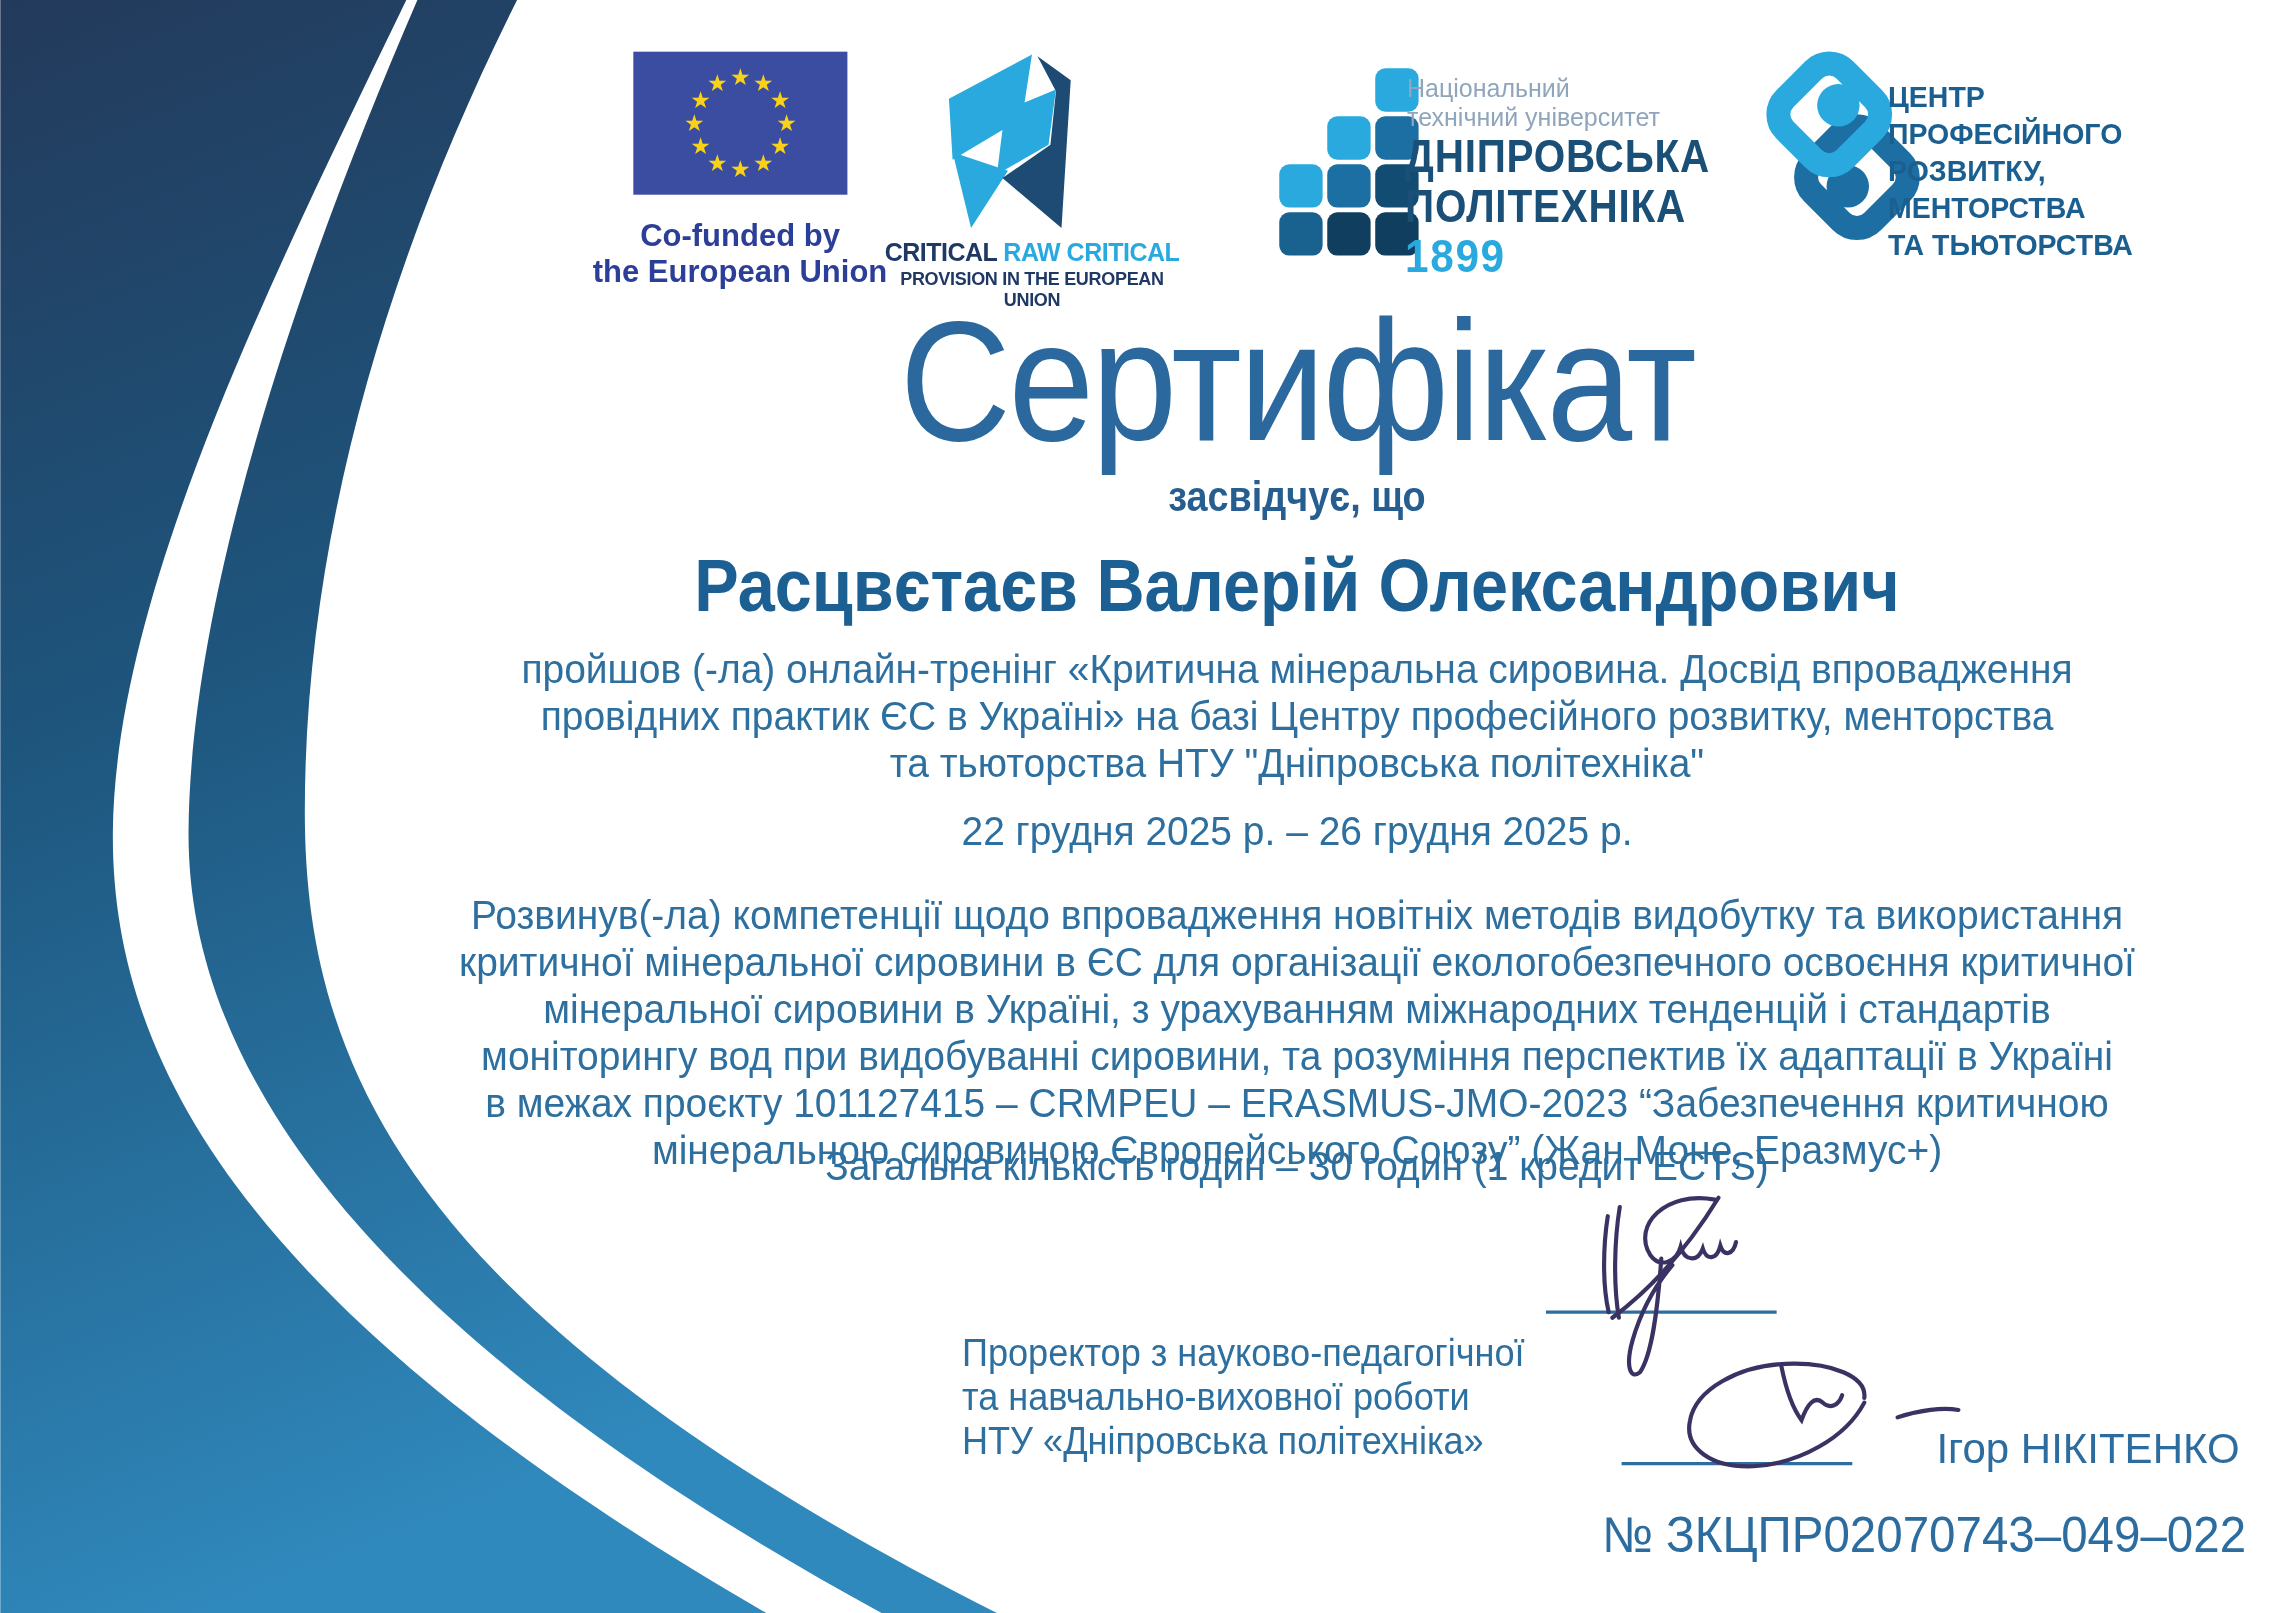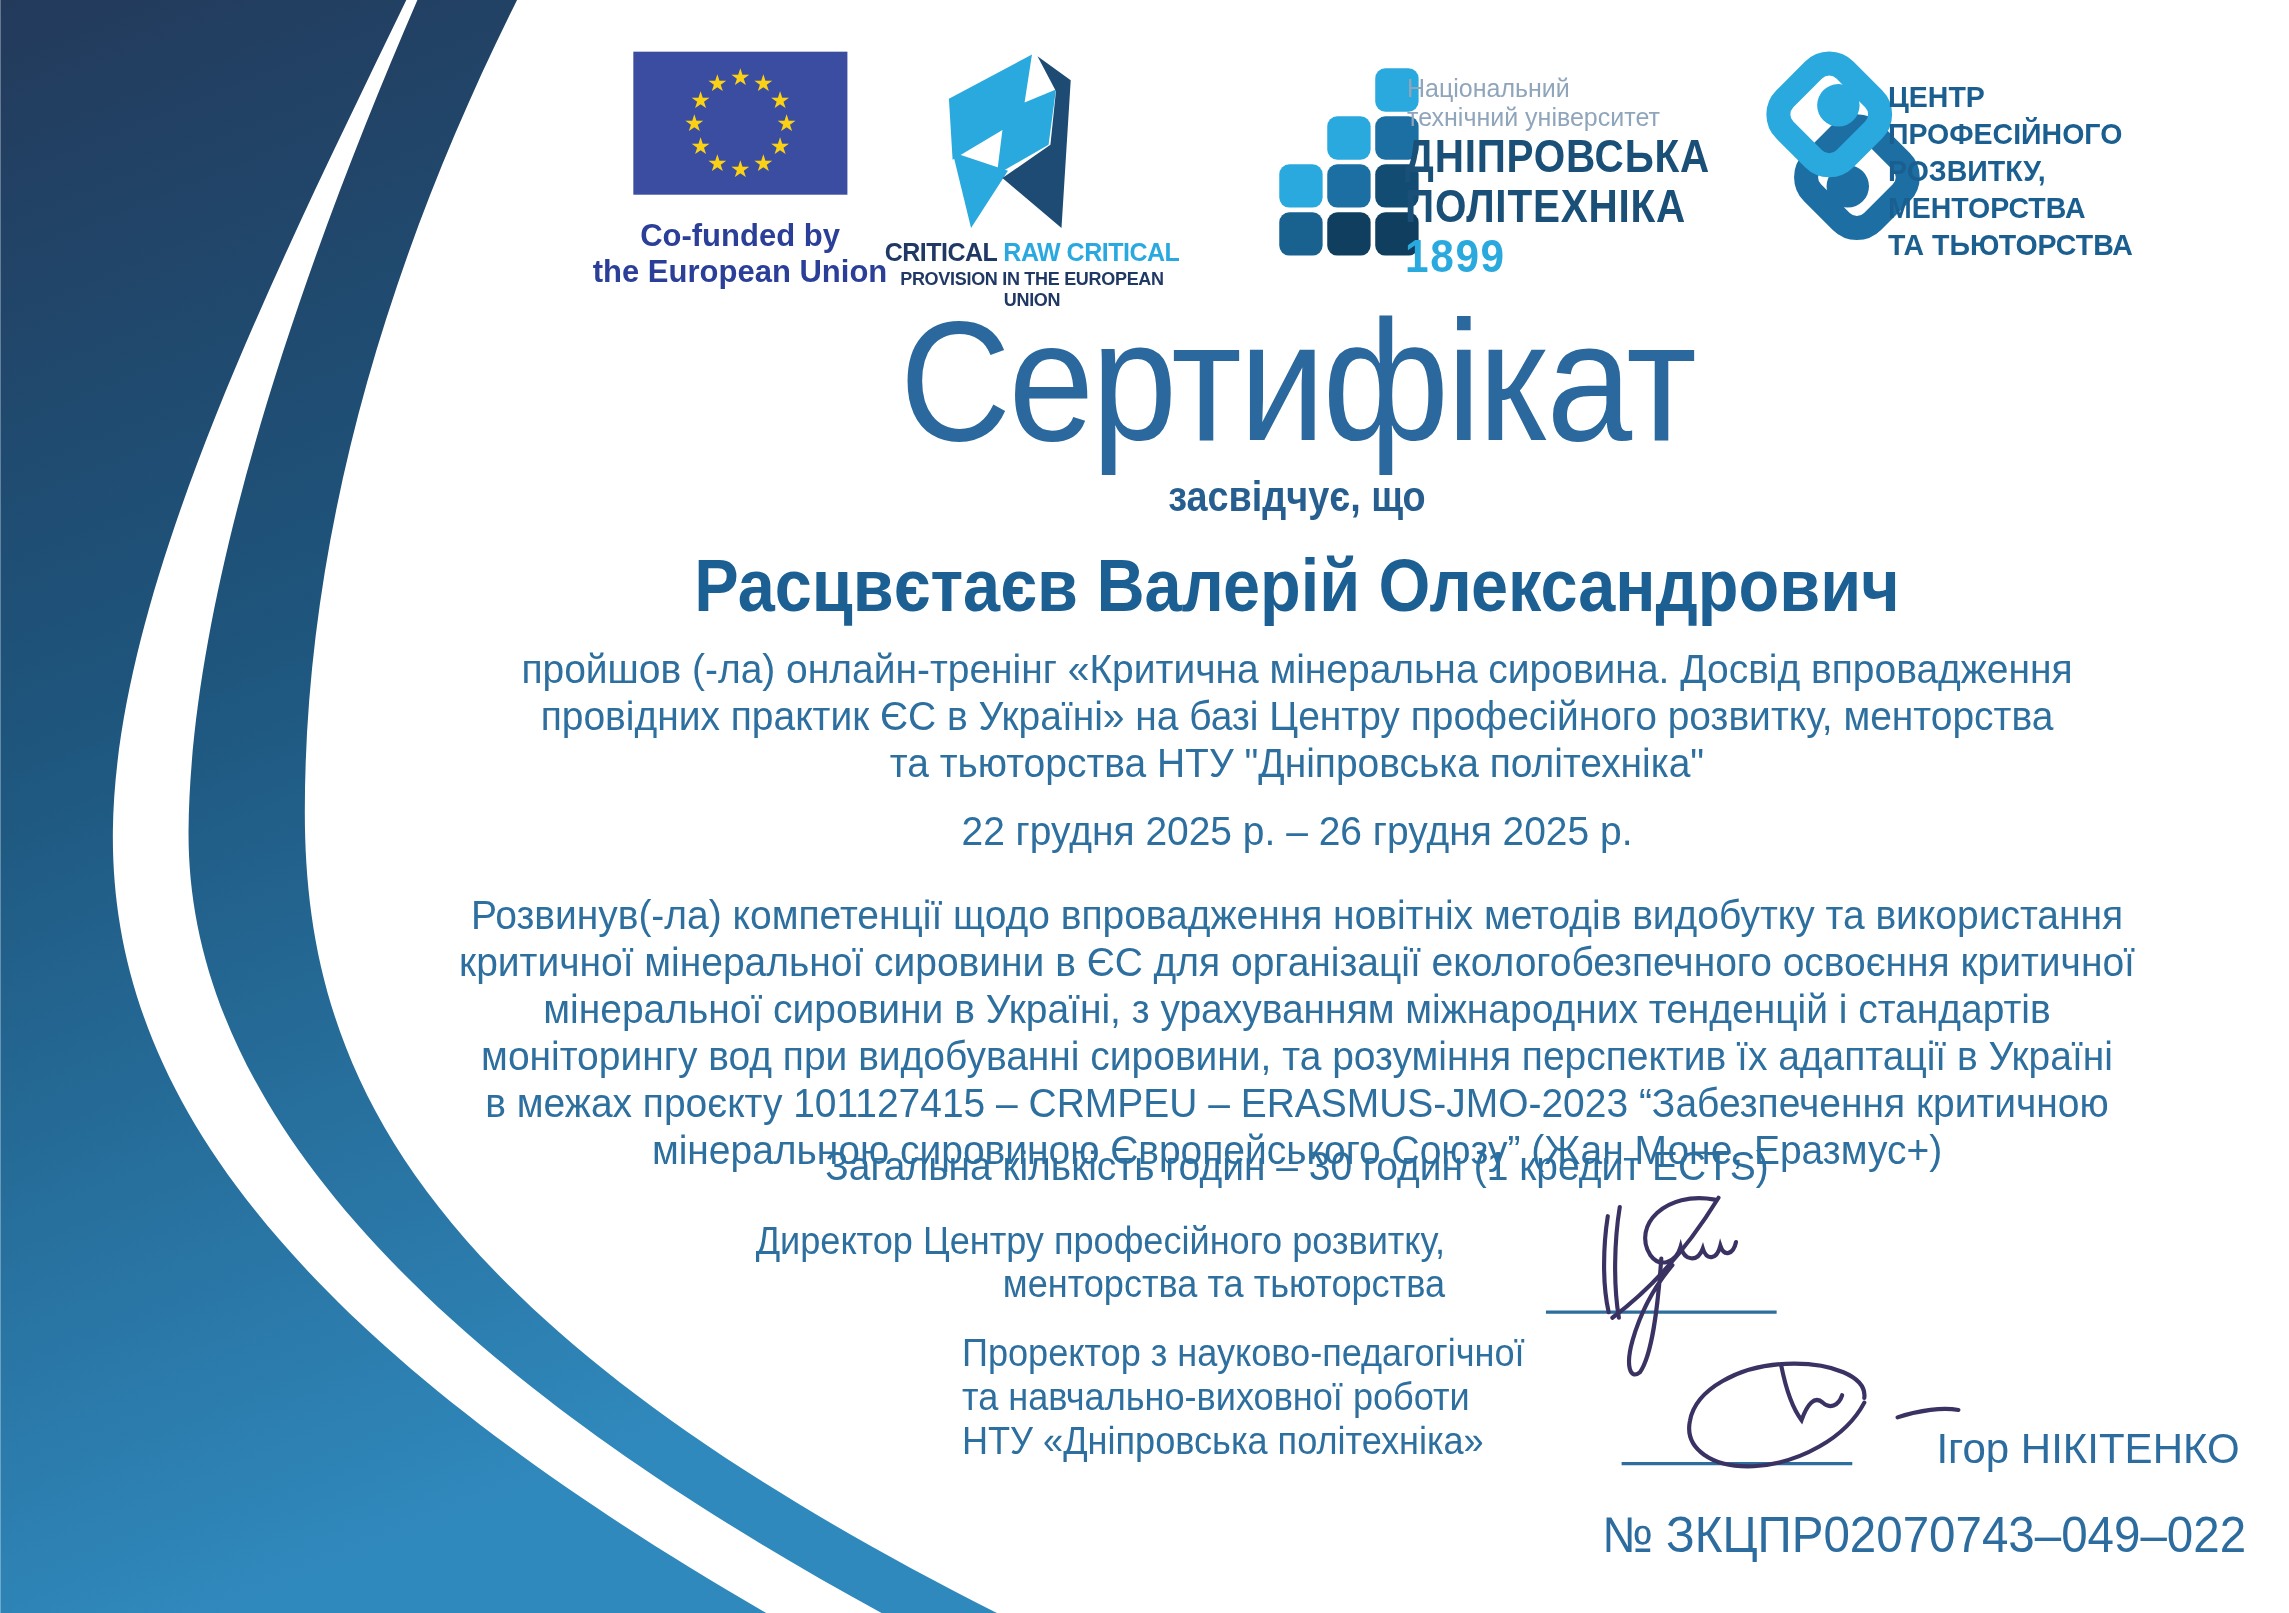--- a/index.html
+++ b/index.html
@@ -177,24 +177,20 @@
     <div class="cline sxC">мінеральної сировини в Україні, з урахуванням міжнародних тенденцій і стандартів</div>
     <div class="cline sxC">моніторингу вод при видобуванні сировини, та розуміння перспектив їх адаптації в Україні</div>
     <div class="cline sxC">в межах проєкту 101127415 – CRMPEU – ERASMUS-JMO-2023 “Забезпечення критичною</div>
     <div class="cline sxC">мінеральною сировиною Європейського Союзу” (Жан Моне, Еразмус+)</div>
   </div>
 
   <div class="abs para hours">
     <div class="cline sxC">Загальна кількість годин – 30 годин (1 кредит ECTS)</div>
   </div>
 
-  <div class="abs role1">
-    <div class="cline sxR">Директор Центру професійного розвитку,</div>
-    <div class="cline sxR">менторства та тьюторства</div>
-  </div>
 
   <div class="abs role2">
     <div class="cline sxL">Проректор з науково-педагогічної</div>
     <div class="cline sxL">та навчально-виховної роботи</div>
     <div class="cline sxL">НТУ «Дніпровська політехніка»</div>
   </div>
   <div class="abs sig-name name2 cline">Ігор НІКІТЕНКО</div>
 
   <div class="abs cert-no cline">№ ЗКЦПР02070743–049–022</div>
 

